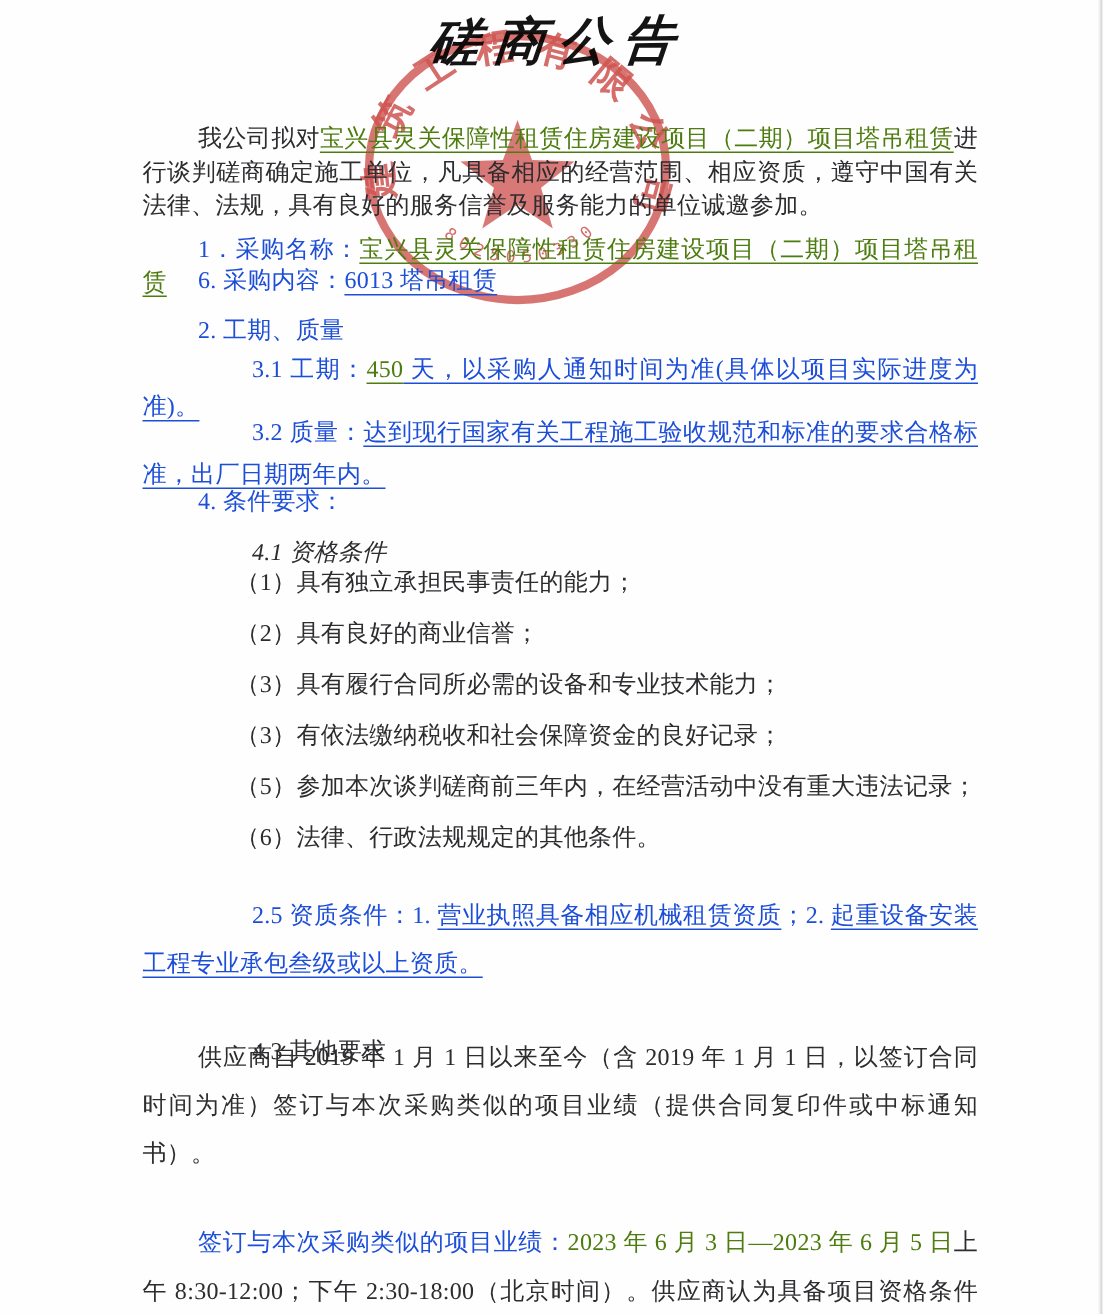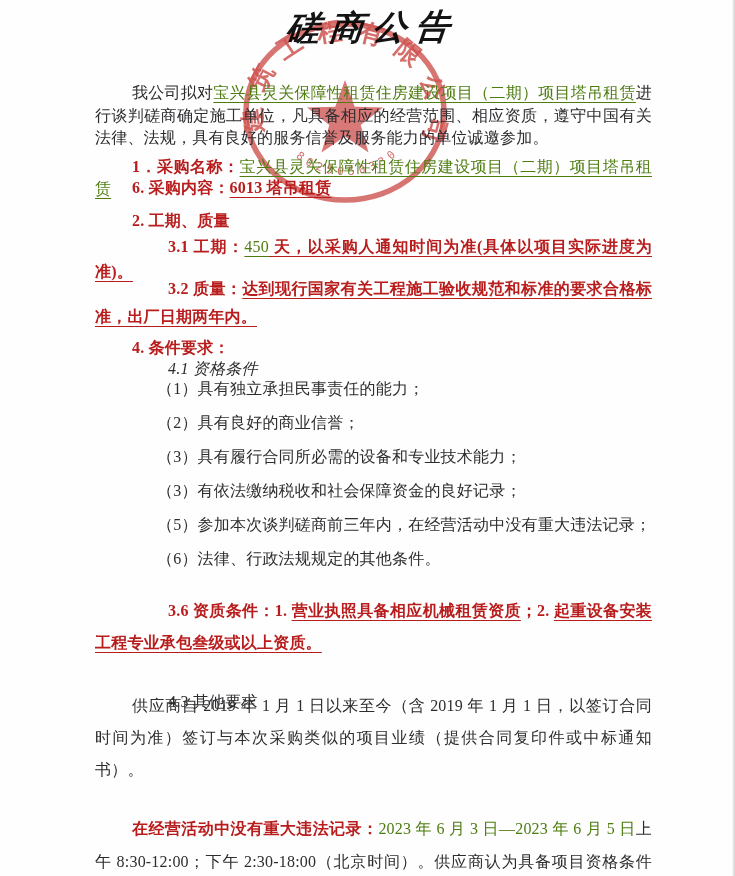--- a/index.html
+++ b/index.html
@@ -12,38 +12,38 @@
     font-family:"Liberation Serif","DejaVu Serif",serif;
     color:#2d2d30;
     font-size:16px;
   }
   .row{
     position:absolute;
     left:95px;width:557px;
     text-align:justify;
     letter-spacing:.2px;
   }
-  .b{font-weight:bold;color:#b91c1c;}
+  .b{font-weight:normal;color:#1d4ed8;}
   .u{text-decoration:underline;text-underline-offset:4px;text-decoration-thickness:1px;}
   .gray{color:#4d7c0f;}
   .doc-title{
     position:absolute;top:5px;left:0;width:735px;height:46px;
     text-align:center;
     font-size:34px;font-weight:bold;font-style:italic;
     letter-spacing:9px;color:#141414;
     transform:skewX(-6deg) rotate(-0.6deg);
     padding-left:10px;box-sizing:border-box;
   }
   .intro{top:66px;line-height:22.5px;text-indent:37px;}
   .item1{top:140px;line-height:22px;text-indent:37px;}
   .item2{top:161px;line-height:22px;text-indent:37px;}
   .h3{top:193px;line-height:24px;text-indent:37px;}
   .s31{top:218px;line-height:25px;text-indent:73px;}
   .s32{top:247px;line-height:28px;text-indent:73px;margin-top:28px;}
-  .h4{top:320px;line-height:24px;text-indent:37px;}
+  .h4{top:307px;line-height:24px;text-indent:37px;}
   .s41{top:341px;line-height:24px;text-indent:73px;font-style:italic;}
   .conds{top:372px;line-height:34px;}
   .cond{ text-indent:62px;}
   .s42{top:579px;line-height:32px;text-indent:73px;}
   .s43{top:642px;line-height:24px;text-indent:73px;margin-top:48px;}
   .otherbody{top:674px;line-height:32px;text-indent:37px;}
   .regpara{top:797px;line-height:32.5px;text-indent:37px;}
   .seal{
     position:absolute;left:238px;top:16px;width:216px;height:200px;
     mix-blend-mode:multiply;opacity:.9;pointer-events:none;
@@ -91,22 +91,22 @@
 
   <div class="row conds">
     <div class="cond">（1）具有独立承担民事责任的能力；</div>
     <div class="cond">（2）具有良好的商业信誉；</div>
     <div class="cond">（3）具有履行合同所必需的设备和专业技术能力；</div>
     <div class="cond">（3）有依法缴纳税收和社会保障资金的良好记录；</div>
     <div class="cond">（5）参加本次谈判磋商前三年内，在经营活动中没有重大违法记录；</div>
     <div class="cond">（6）法律、行政法规规定的其他条件。</div>
   </div>
 
-  <p class="row s42"><span class="b">3.6 资质条件：</span><span class="b">1. </span><span class="b u">营业执照具备相应机械租赁资质</span><span class="b">；2. </span><span class="b u">起重设备安装工程专业承包叁级或以上资质。</span></p>
+  <p class="row s42"><span class="b">2.5 资质条件：</span><span class="b">1. </span><span class="b u">营业执照具备相应机械租赁资质</span><span class="b">；2. </span><span class="b u">起重设备安装工程专业承包叁级或以上资质。</span></p>
 
   <p class="row s43">4.3 其他要求</p>
 
   <p class="row otherbody">供应商自 2019 年 1 月 1 日以来至今（含 2019 年 1 月 1 日，以签订合同时间为准）签订与本次采购类似的项目业绩（提供合同复印件或中标通知书）。</p>
 
-  <p class="row regpara"><span class="b">在经营活动中没有重大违法记录：</span><span class="gray">2023 年 6 月 3 日—2023 年 6 月 5 日</span><span>上午 8:30-12:00；下午 2:30-18:00（北京时间）。供应商认为具备项目资格条件要求，且满足服务要求的，可以按照本磋商公告规定的时间、地点、报名方式，进</span></p>
+  <p class="row regpara"><span class="b">签订与本次采购类似的项目业绩：</span><span class="gray">2023 年 6 月 3 日—2023 年 6 月 5 日</span><span>上午 8:30-12:00；下午 2:30-18:00（北京时间）。供应商认为具备项目资格条件要求，且满足服务要求的，可以按照本磋商公告规定的时间、地点、报名方式，进</span></p>
 
   <div class="edge-shadow"></div>
 </div>
 
 </body></html>

